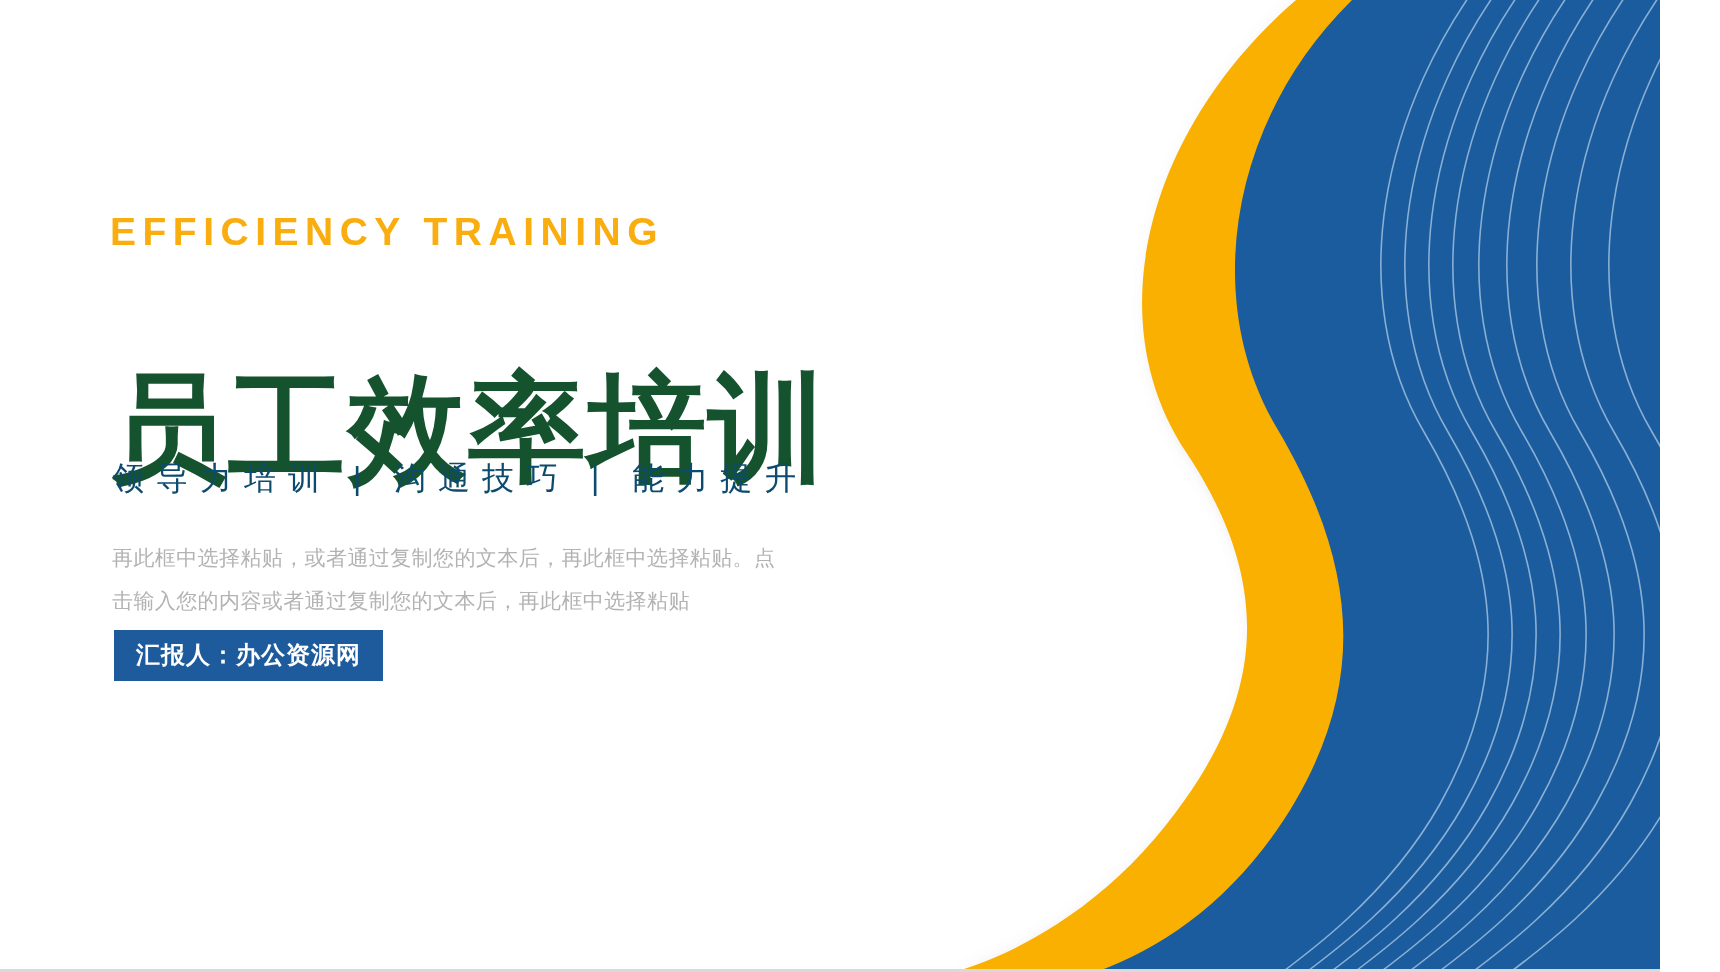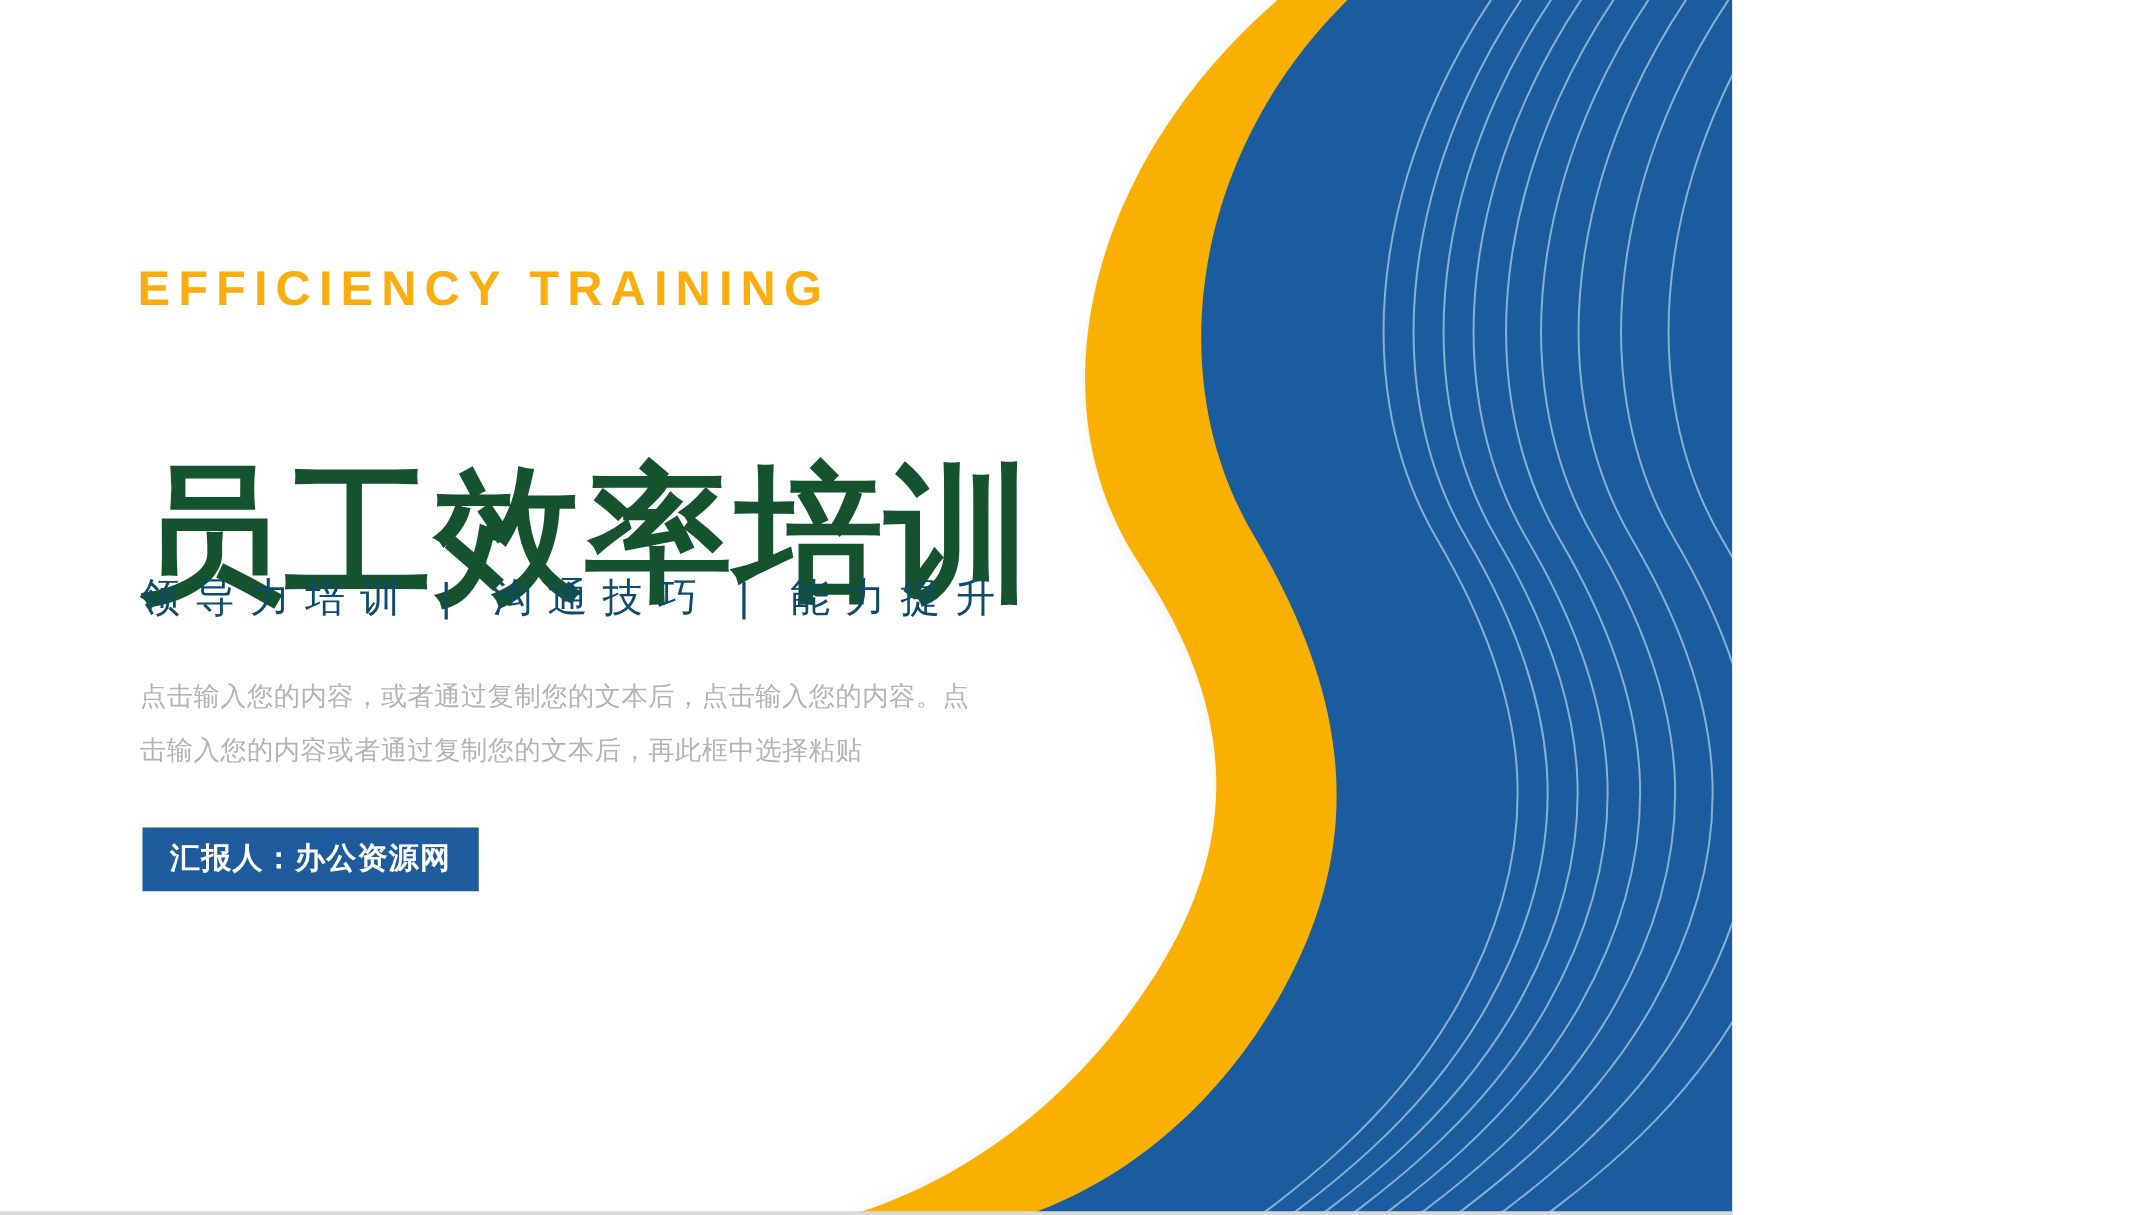--- a/index.html
+++ b/index.html
@@ -5,21 +5,21 @@
   html, body {
     margin: 0;
     padding: 0;
     background: #ffffff;
   }
   body {
     font-family: "Liberation Sans", "DejaVu Sans", sans-serif;
   }
   #slide {
     position: relative;
-    width: 1386px;
+    width: 1660px;
     height: 972px;
     background: #ffffff;
     overflow: hidden;
   }
 
   
   #decor {
     position: absolute;
     top: 0;
     right: 0;
@@ -88,21 +88,21 @@
     line-height: 2.05;
     letter-spacing: 0.4px;
   }
   .body-copy .line {
     display: block;
     white-space: nowrap;
   }
 
   .badge-row {
     position: absolute;
-    top: 662px;
+    top: 630px;
     left: 6px;
     display: flex;
     align-items: center;
     gap: 37px;
   }
   .badge {
     background: #1D5B9C;
     color: #ffffff;
     font-size: 24px;
     font-weight: bold;
@@ -179,21 +179,21 @@
 
   <div id="content">
 
     <div class="eyebrow">EFFICIENCY TRAINING</div>
 
     <h1 class="main-title">员工效率培训</h1>
 
     <div class="tagline">领导力培训 | 沟通技巧 | 能力提升</div>
 
     <div class="body-copy">
-      <span class="line">点击输入您的内容，或者通过复制您的文本后，点击输入您的内容。点</span>
+      <span class="line">再此框中选择粘贴，或者通过复制您的文本后，再此框中选择粘贴。点</span>
       <span class="line">击输入您的内容或者通过复制您的文本后，再此框中选择粘贴</span>
     </div>
 
     <div class="badge-row">
       <span class="badge">汇报人：办公资源网</span>
     </div>
 
   </div>
 
   <div class="bottom-rule"></div>

